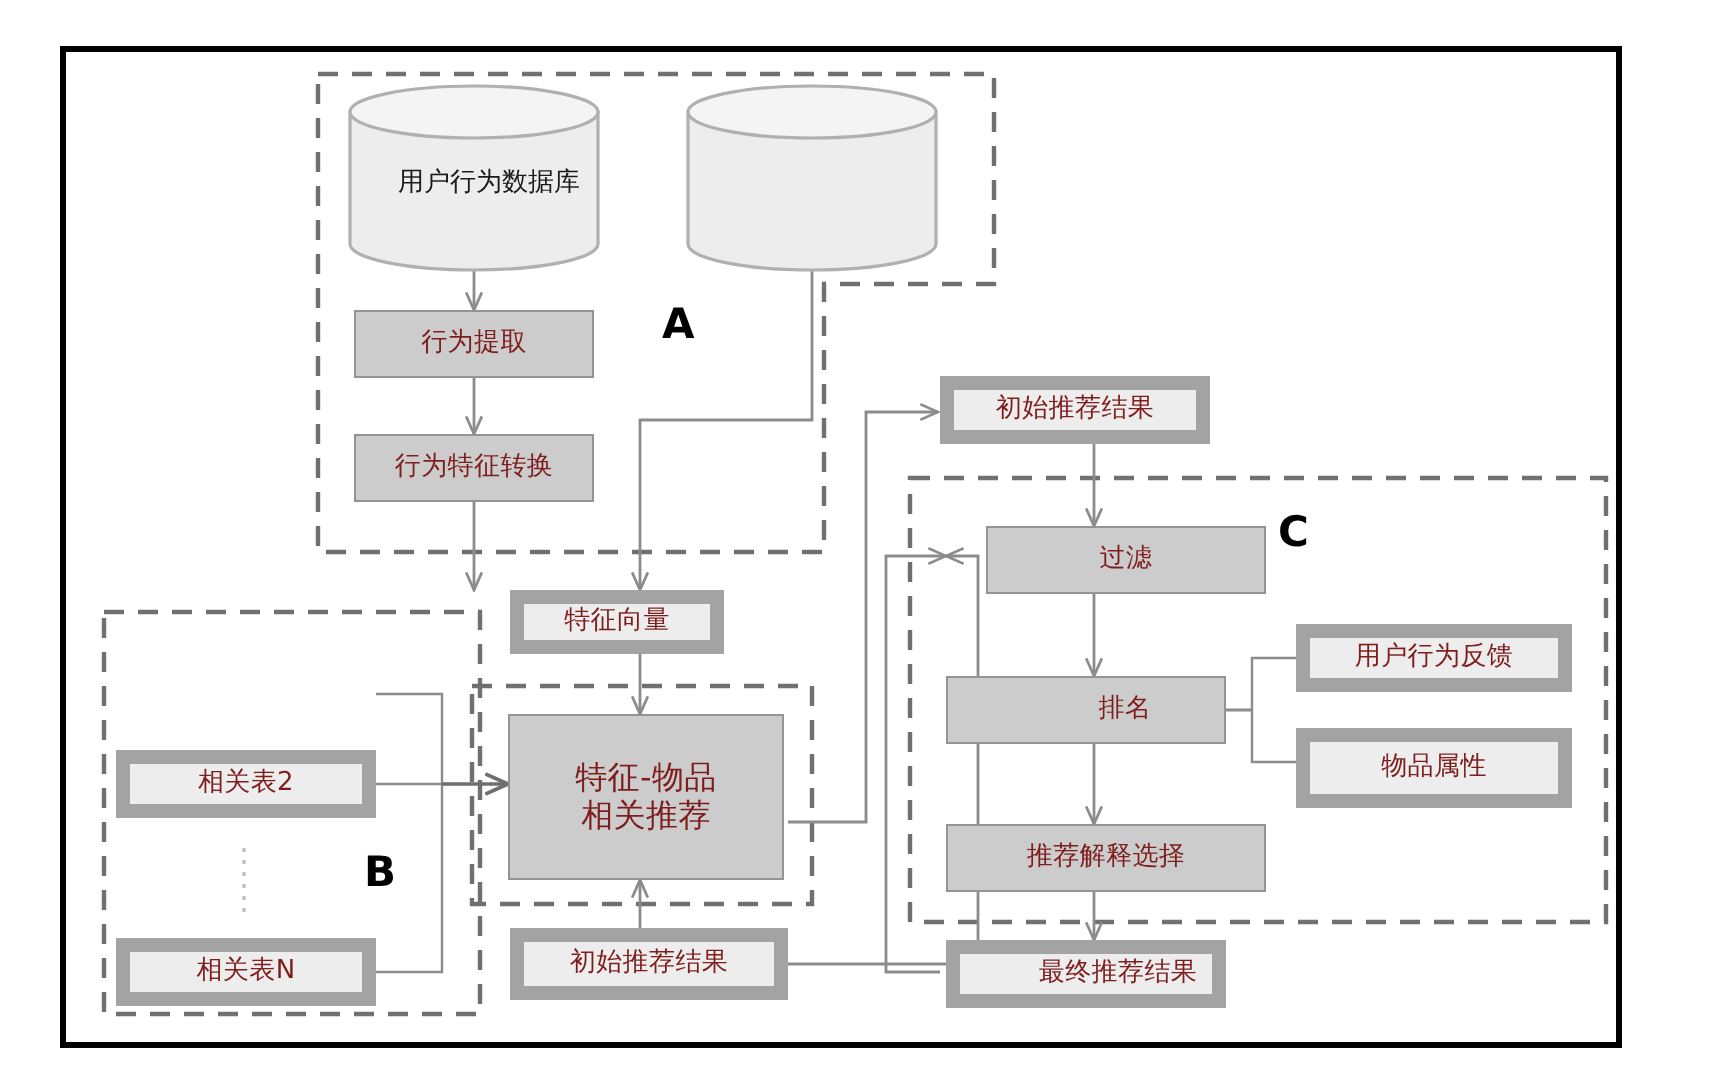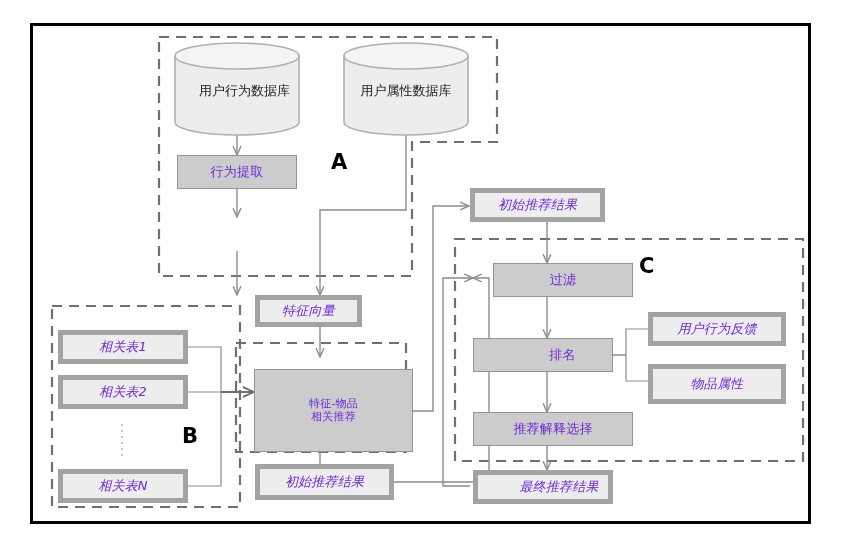--- a/index.html
+++ b/index.html
@@ -24,29 +24,28 @@
     height: 542px;
   }
   .node {
     position: absolute;
     box-sizing: border-box;
     display: flex;
     align-items: center;
     justify-content: center;
     text-align: center;
     line-height: 1.18;
-    color: #6d28d9;
+    color: #7f1d1d;
     font-size: 13px;
     letter-spacing: 0.2px;
     white-space: pre-line;
   }
   .node.light {
     background: #ededed;
-    border: 5px solid #a3a3a3;
-    font-style: italic;
+    border: 7px solid #a3a3a3;
   }
   .node.dark {
     background: #cccccc;
     border: 1px solid #949494;
   }
   .group-label {
     position: absolute;
     font-weight: bold;
     font-size: 21px;
     color: #000000;
@@ -128,38 +127,37 @@
 
     <g>
       <path d="M 344,56 L 344,122 A 62,13 0 0 0 468,122 L 468,56 Z" fill="#ededed" stroke="#b0b0b0" stroke-width="1.6"></path>
       <ellipse cx="406" cy="56" rx="62" ry="13" fill="#f4f4f4" stroke="#b0b0b0" stroke-width="1.6"></ellipse>
     </g>
 
     <line x1="122" y1="424" x2="122" y2="457" stroke="#bdbdbd" stroke-width="1.6" stroke-dasharray="2,4"></line>
   </svg>
 
   <div class="cyl-label" style="left:175px; top:82px; width:139px;">用户行为数据库</div>
-  <div class="cyl-label" style="left:344px; top:82px; width:124px;">用户属性数据库</div>
 
   <div class="group-label" style="left:331px; top:150px;">A</div>
   <div class="group-label" style="left:182px; top:424px;">B</div>
   <div class="group-label" style="left:639px; top:254px;">C</div>
 
   <div class="node dark" style="left:177px; top:155px; width:120px; height:34px;">行为提取</div>
 
+  <div class="node dark" style="left:177px; top:217px; width:120px; height:34px;">行为特征转换</div>
 
   <div class="node light" style="left:255px; top:295px; width:107px; height:32px;">特征向量</div>
 
-  <div class="node light" style="left:58px; top:330px; width:130px; height:34px;">相关表1</div>
 
   <div class="node light" style="left:58px; top:375px; width:130px; height:34px;">相关表2</div>
 
   <div class="node light" style="left:58px; top:469px; width:130px; height:34px;">相关表N</div>
 
-  <div class="node dark" style="left:254px; top:369px; width:159px; height:83px; font-size:11px;">特征-物品
+  <div class="node dark" style="left:254px; top:357px; width:138px; height:83px; font-size:16px;">特征-物品
 相关推荐</div>
 
   <div class="node light" style="left:255px; top:464px; width:139px; height:36px;">初始推荐结果</div>
 
   <div class="node light" style="left:470px; top:188px; width:135px; height:34px;">初始推荐结果</div>
 
   <div class="node dark" style="left:473px; top:263px; width:140px; height:34px;margin-left:20px;">过滤</div>
 
   <div class="node dark" style="left:473px; top:338px; width:140px; height:34px;padding-left:39px;">排名</div>
 

